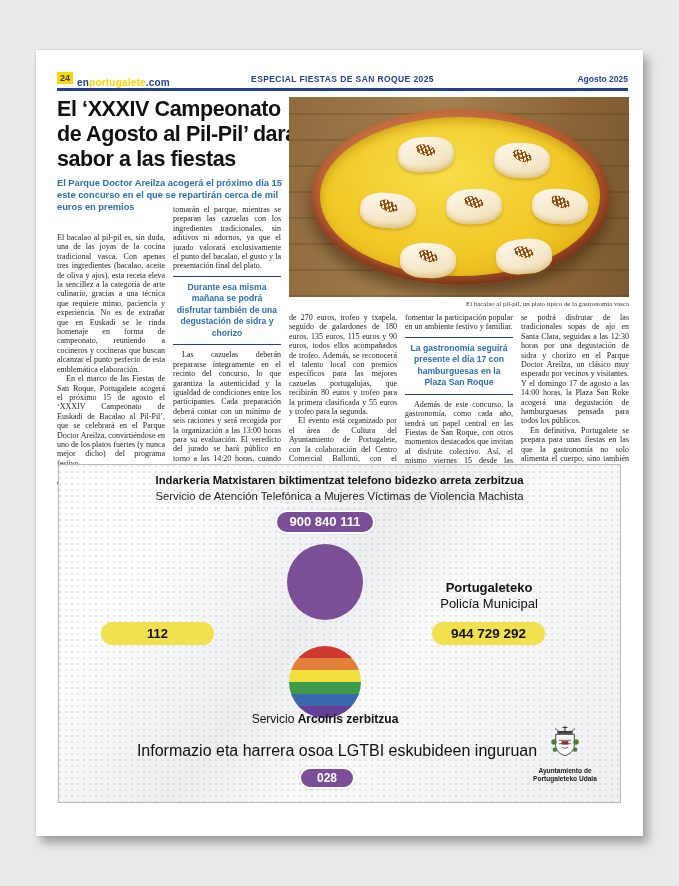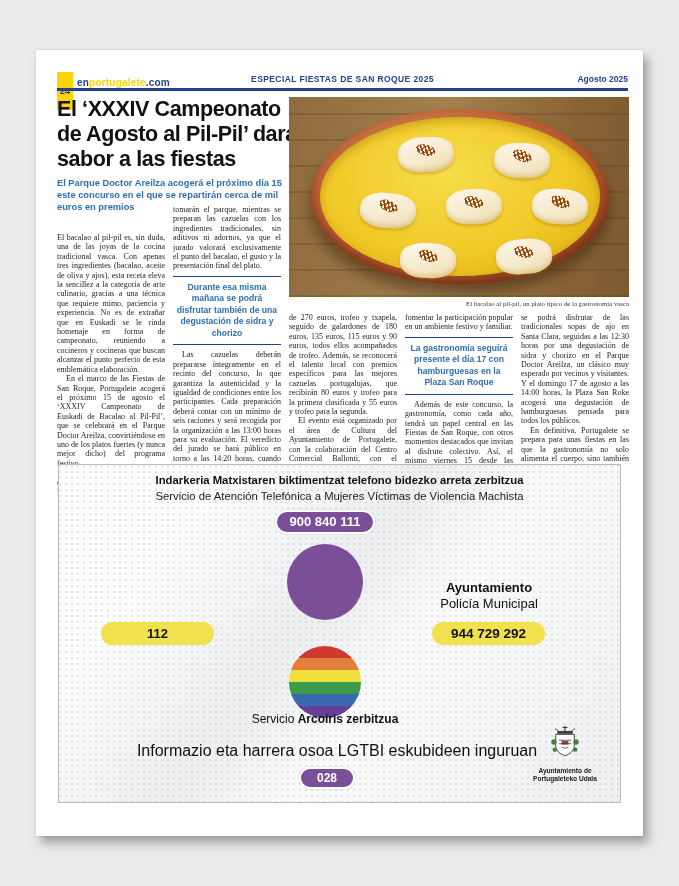--- a/index.html
+++ b/index.html
@@ -12,21 +12,21 @@
   .sheet{
     position:absolute;left:36px;top:50px;width:607px;height:786px;
     background:#ffffff;
     box-shadow:5px 7px 9px rgba(100,100,100,.55), 0 0 1px rgba(0,0,0,.25);
   }
   
   .masthead{position:absolute;left:21px;top:22px;width:571px;height:16px;}
   .masthead .rule{position:absolute;left:0;right:0;top:16px;height:3px;background:#24418e;}
   .pagenum{
     display:inline-block;background:#ffd400;color:#24418e;font-weight:bold;
-    font-size:9px;padding:14px 3px;vertical-align:top;
+    font-size:9px;padding:1px 3px;vertical-align:top;
   }
   .brand{display:inline-block;font-weight:bold;font-size:10px;color:#24418e;margin-left:4px;letter-spacing:.2px;}
   .brand .hl{color:#ffd400;}
   .section-title{
     position:absolute;left:0;right:0;top:2px;text-align:center;
     font-weight:bold;font-size:8.5px;color:#24418e;letter-spacing:.4px;
   }
   .issue-date{position:absolute;right:0;top:2px;font-weight:bold;font-size:8.5px;color:#24418e;}
   
   .headline{
@@ -206,21 +206,21 @@
         <div class="stripe" style="background: rgb(226, 128, 59);"></div>
         <div class="stripe" style="background: rgb(240, 223, 61);"></div>
         <div class="stripe" style="background: rgb(63, 155, 76);"></div>
         <div class="stripe" style="background: rgb(58, 104, 174);"></div>
         <div class="stripe" style="background: rgb(101, 63, 152);"></div>
       </div>
 
     <div class="pill yellow" id="pill-sos">112</div>
 
     <div class="police-block">
-      <div class="b">Ayuntamiento</div>
+      <div class="b">Portugaleteko</div>
       <div>Policía Municipal</div>
     </div>
     <div class="pill yellow" id="pill-police">944 729 292</div>
 
     <p class="arcoiris-line"><span>Servicio </span><span class="b">Arcoíris zerbitzua</span></p>
     <p class="lgtbi-eu">Informazio eta harrera osoa LGTBI eskubideen inguruan</p>
     <div class="pill purple" id="pill-lgtbi">028</div>
 
     <div class="town-logo">
       <span class="crest">

